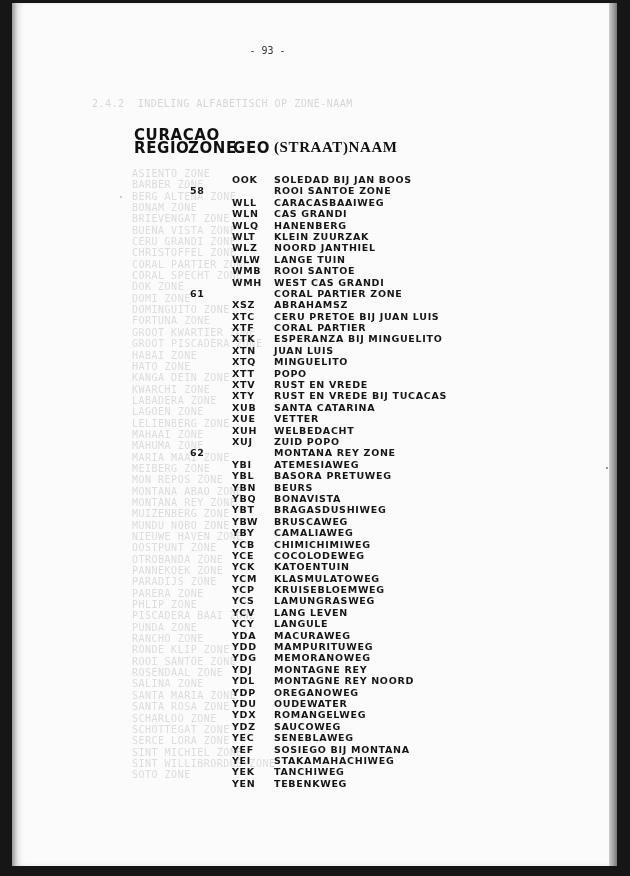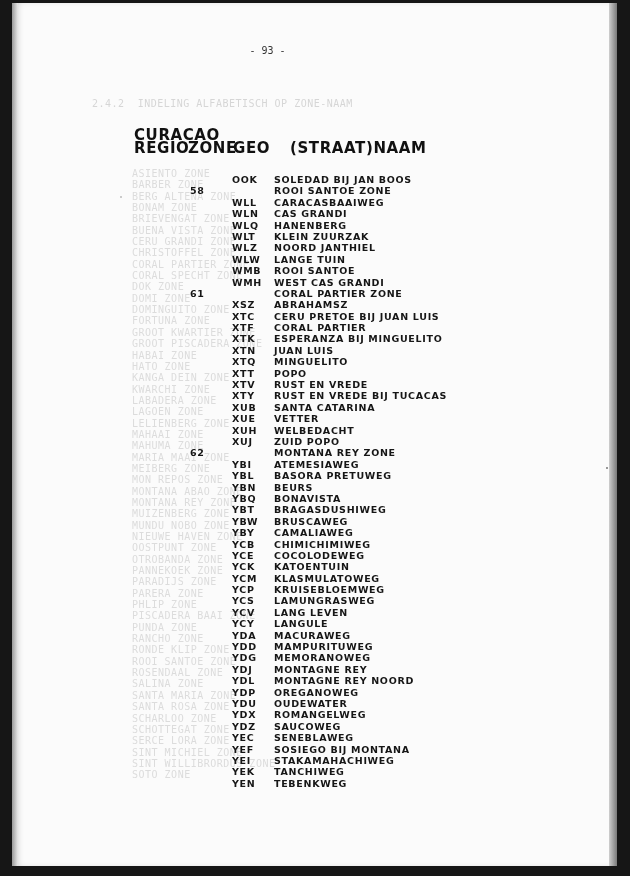--- a/index.html
+++ b/index.html
@@ -173,21 +173,21 @@
 SOTO ZONE</div>
 
 <div class="page-number">- 93 -</div>
 
 <div class="hdr" style="left:134px; top:126px;">CURACAO</div>
 
 <div>
   <div class="hdr" style="left:134px; top:139px;">REGIO</div>
   <div class="hdr" style="left:188px; top:139px;">ZONE</div>
   <div class="hdr" style="left:233px; top:139px;">GEO</div>
-  <div class="hdr" style="left:290px; top:139px;">(STRAAT)NAAM</div>
+  <div class="hdr" style="left:274px; top:139px;font-family:Liberation Serif, serif;">(STRAAT)NAAM</div>
 </div>
 
 <div class="rows" id="rows">
     <div class="row">
       <span class="zone"></span>
       <span class="geo">OOK</span>
       <span class="naam">SOLEDAD BIJ JAN BOOS</span>
     </div>
     <div class="row">
       <span class="zone">58</span>

